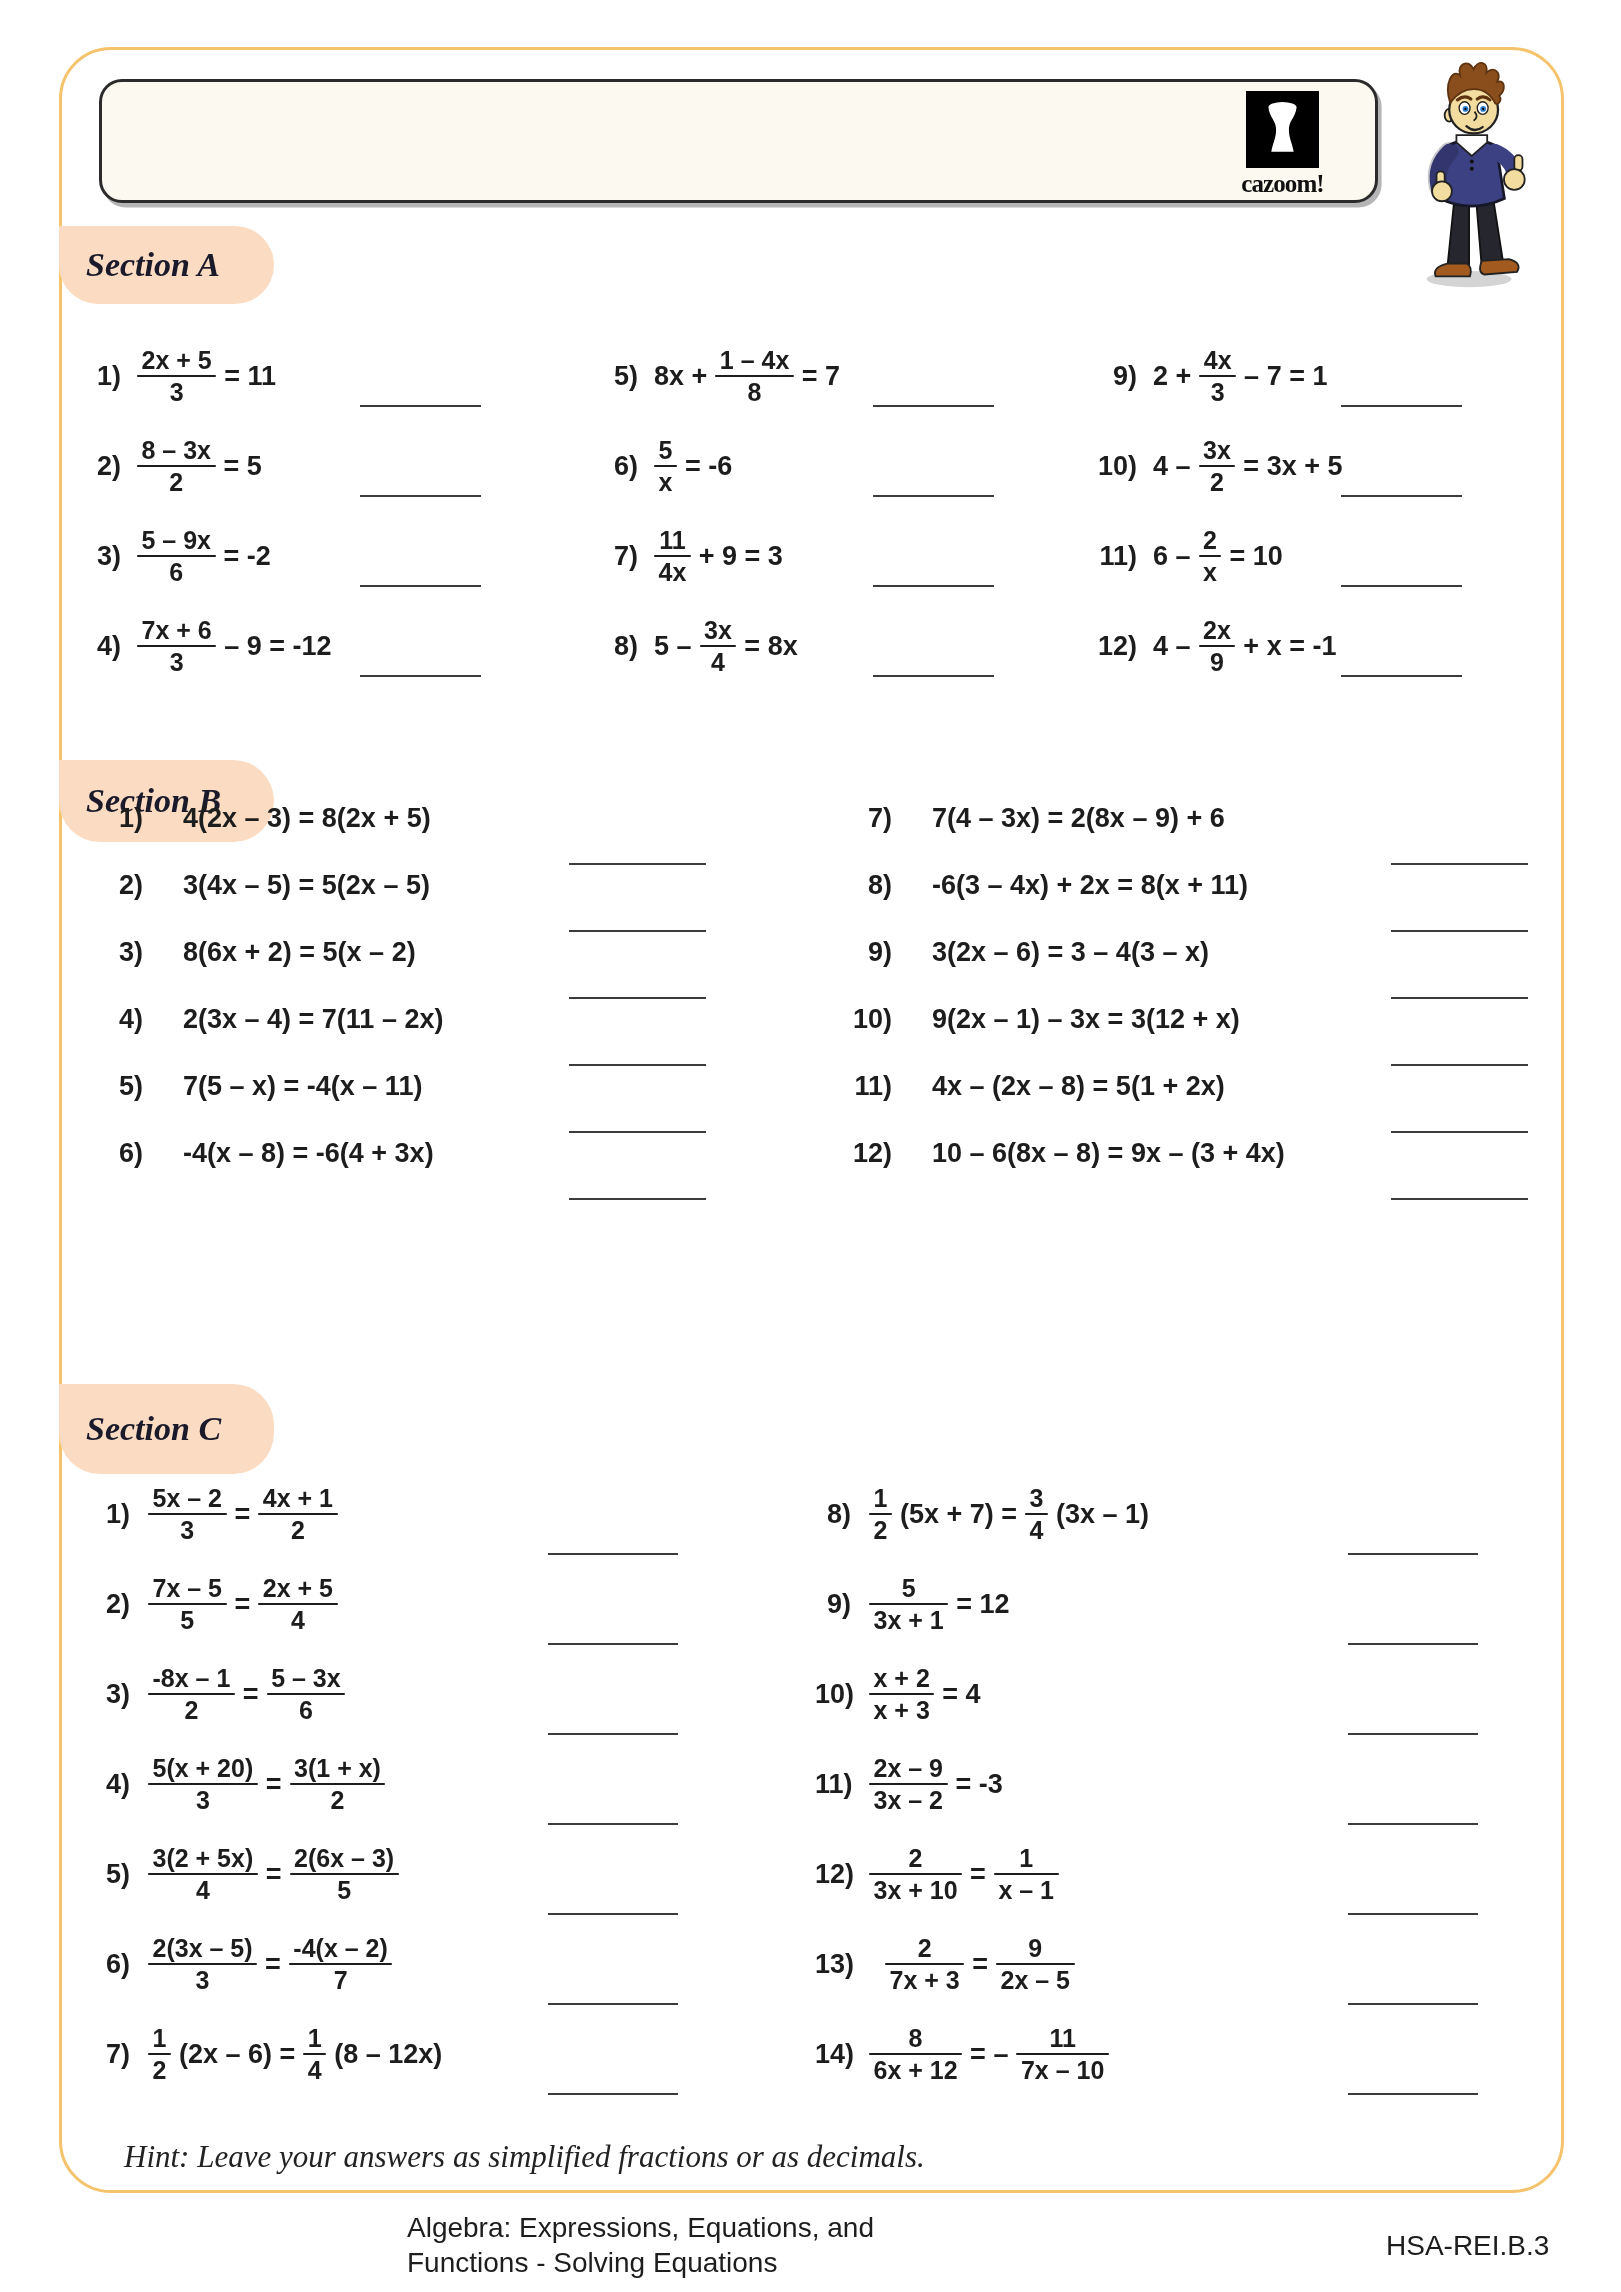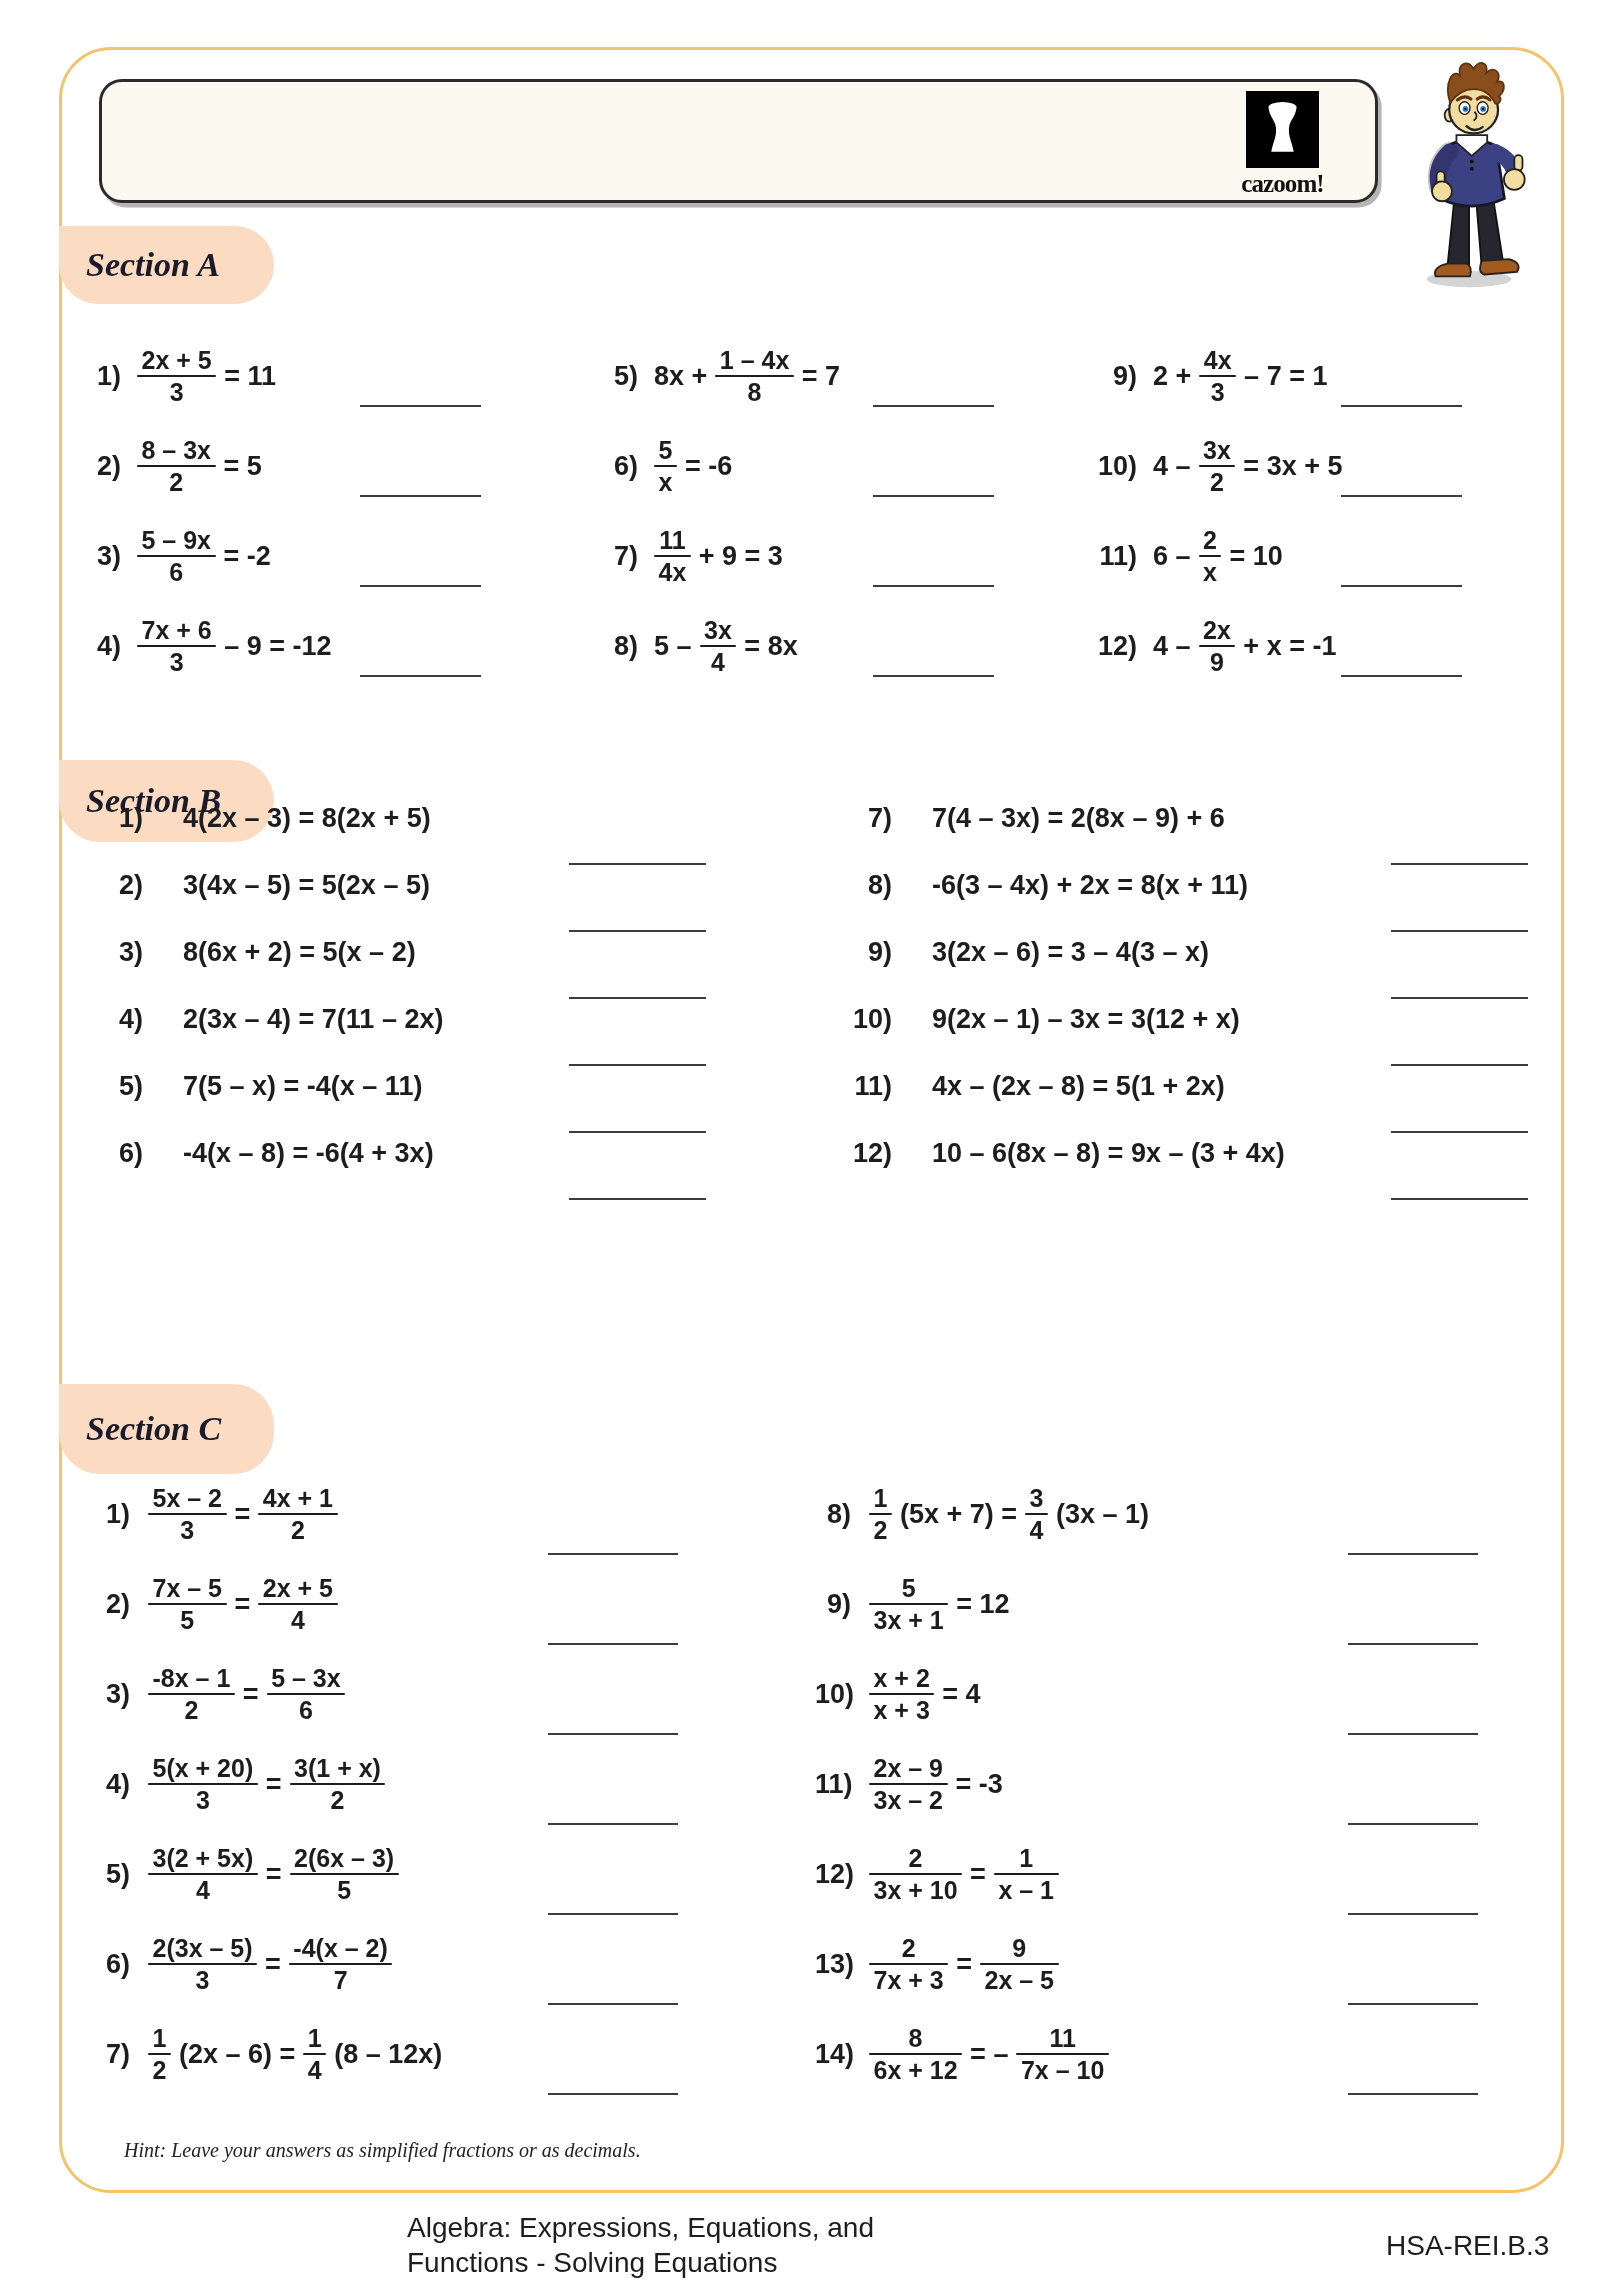--- a/index.html
+++ b/index.html
@@ -51,21 +51,21 @@
   .pnum { flex:none; text-align:right; font-weight:bold; font-size:27px; }
   .eq { display:inline-flex; align-items:center; gap:8px; font-weight:bold; font-size:27px; white-space:nowrap; }
   .eq .eq-txt { white-space:pre; }
   .frac { display:inline-flex; flex-direction:column; align-items:center; line-height:1.12; font-size:25px; }
   .frac .fnum, .frac .fden { padding:0 4.5px; white-space:pre; }
   .frac .fbar { width:100%; height:2.7px; background:#1d1d1d; border-radius:0.9px; margin:0.9px 0; }
   .ans { position:absolute; right:0; border-bottom:2.7px solid #3c3c3c; height:0; }
   
   .hint {
     position:absolute; left:124px; top:2139px;
-    font-family:"Liberation Serif", serif; font-style:italic; font-size:20px; color:#222;
+    font-family:"Liberation Serif", serif; font-style:italic; font-size:31px; color:#222;
   }
   
   .footer-left { position:absolute; left:52px; top:2210px; font-size:28px; line-height:1.22; }
   .footer-link { color:#1414EB; text-decoration:underline; cursor:pointer; }
   .footer-center { position:absolute; left:407px; width:645px; top:2210px; text-align:left; font-size:28px; line-height:1.25; }
   .footer-right { position:absolute; left:1386px; top:2230px; font-size:28px; }
 </style>
 </head>
 <body>
 
@@ -570,21 +570,21 @@
               <span class="eq-txt">=</span>
               <span class="frac">
                 <span class="fnum">1</span>
                 <span class="fbar"></span>
                 <span class="fden">x – 1</span>
               </span>
             </span>
             <div class="ans" style="width: 130px; bottom: 3.6px;"></div>
           </div>
           <div class="prob" style="height: 90px;">
-            <span class="pnum" style="width: 36px; margin-right: 18px;">13)</span>
+            <span class="pnum" style="width: 36px; margin-right: 34px;">13)</span>
             <span class="eq">
               <span class="frac">
                 <span class="fnum">2</span>
                 <span class="fbar"></span>
                 <span class="fden">7x + 3</span>
               </span>
               <span class="eq-txt">=</span>
               <span class="frac">
                 <span class="fnum">9</span>
                 <span class="fbar"></span>

